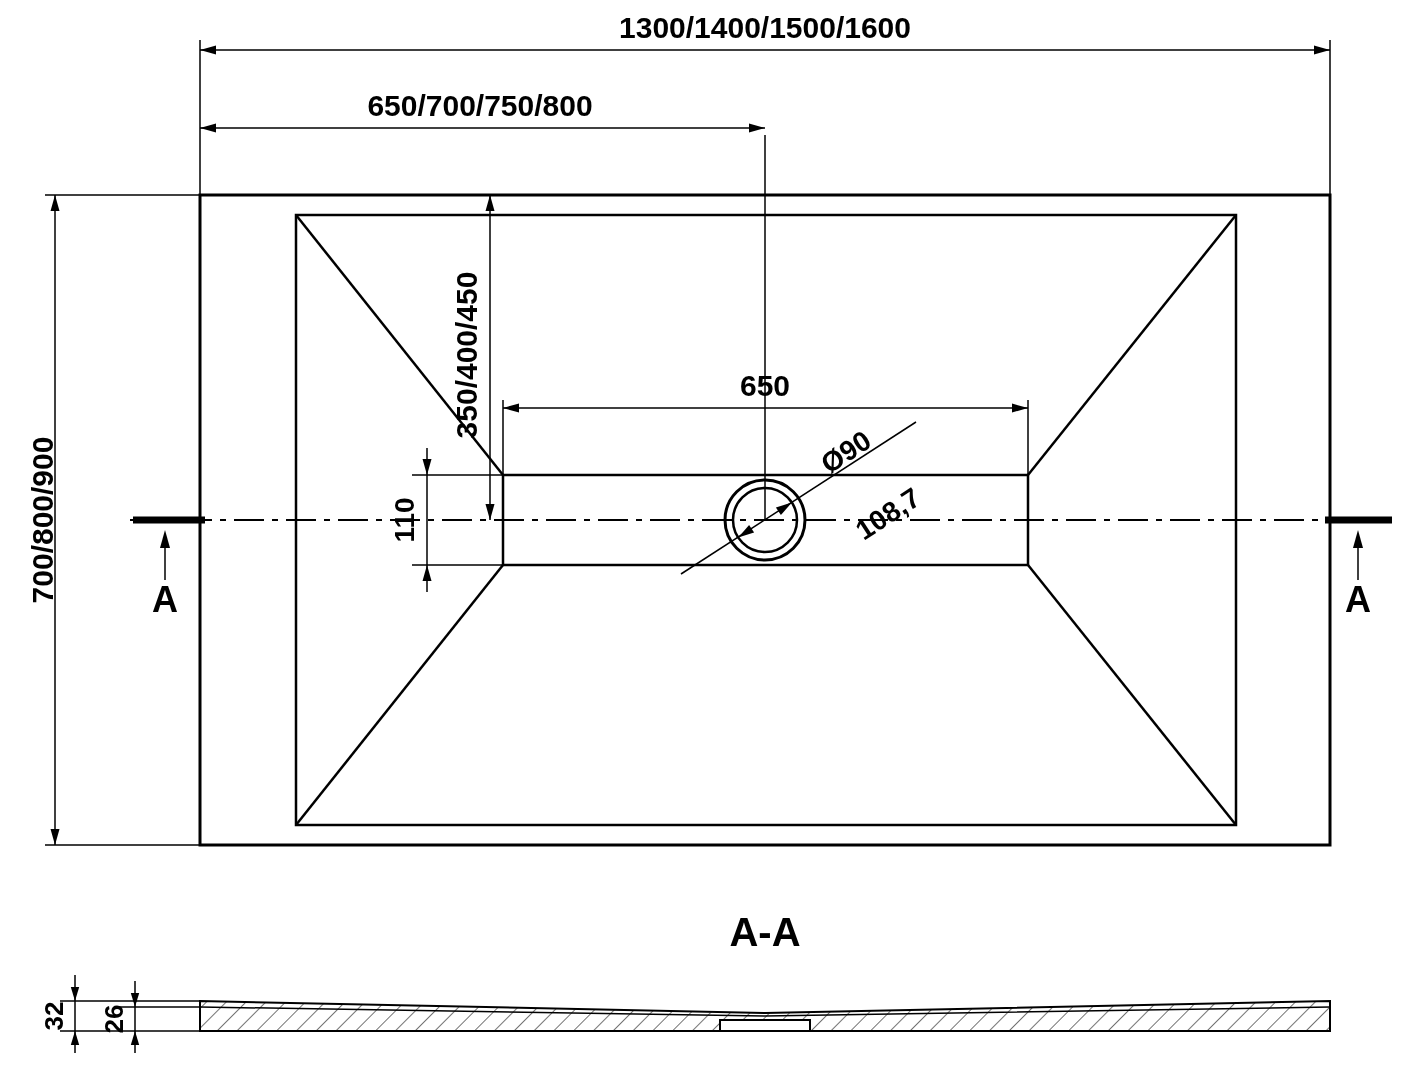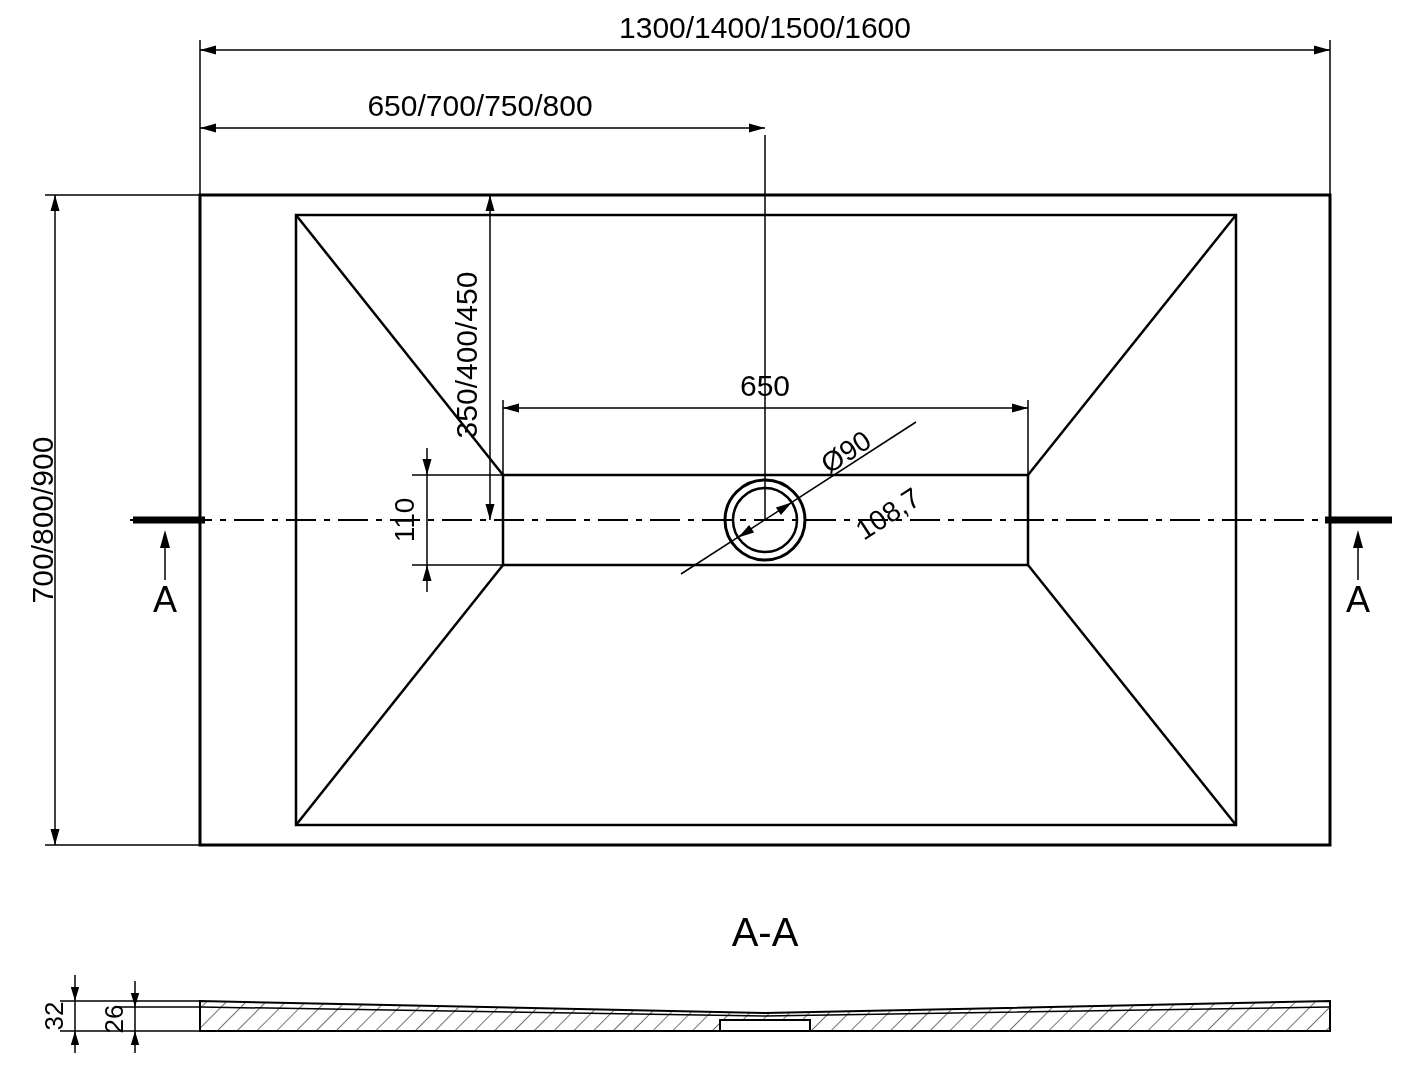--- a/index.html
+++ b/index.html
@@ -6,20 +6,21 @@
     margin: 0;
     padding: 0;
     background: #ffffff;
   }
   .stage {
     position: relative;
     width: 1220px;
     height: 1066px;
     background: #ffffff;
     font-family: "Liberation Sans", sans-serif;
+    font-weight: bold;
   }
   svg { display: block; }
   svg text {
     font-family: "Liberation Sans", "DejaVu Sans", sans-serif;
     fill: #000000;
   }
 </style>
 </head>
 <body>
 

